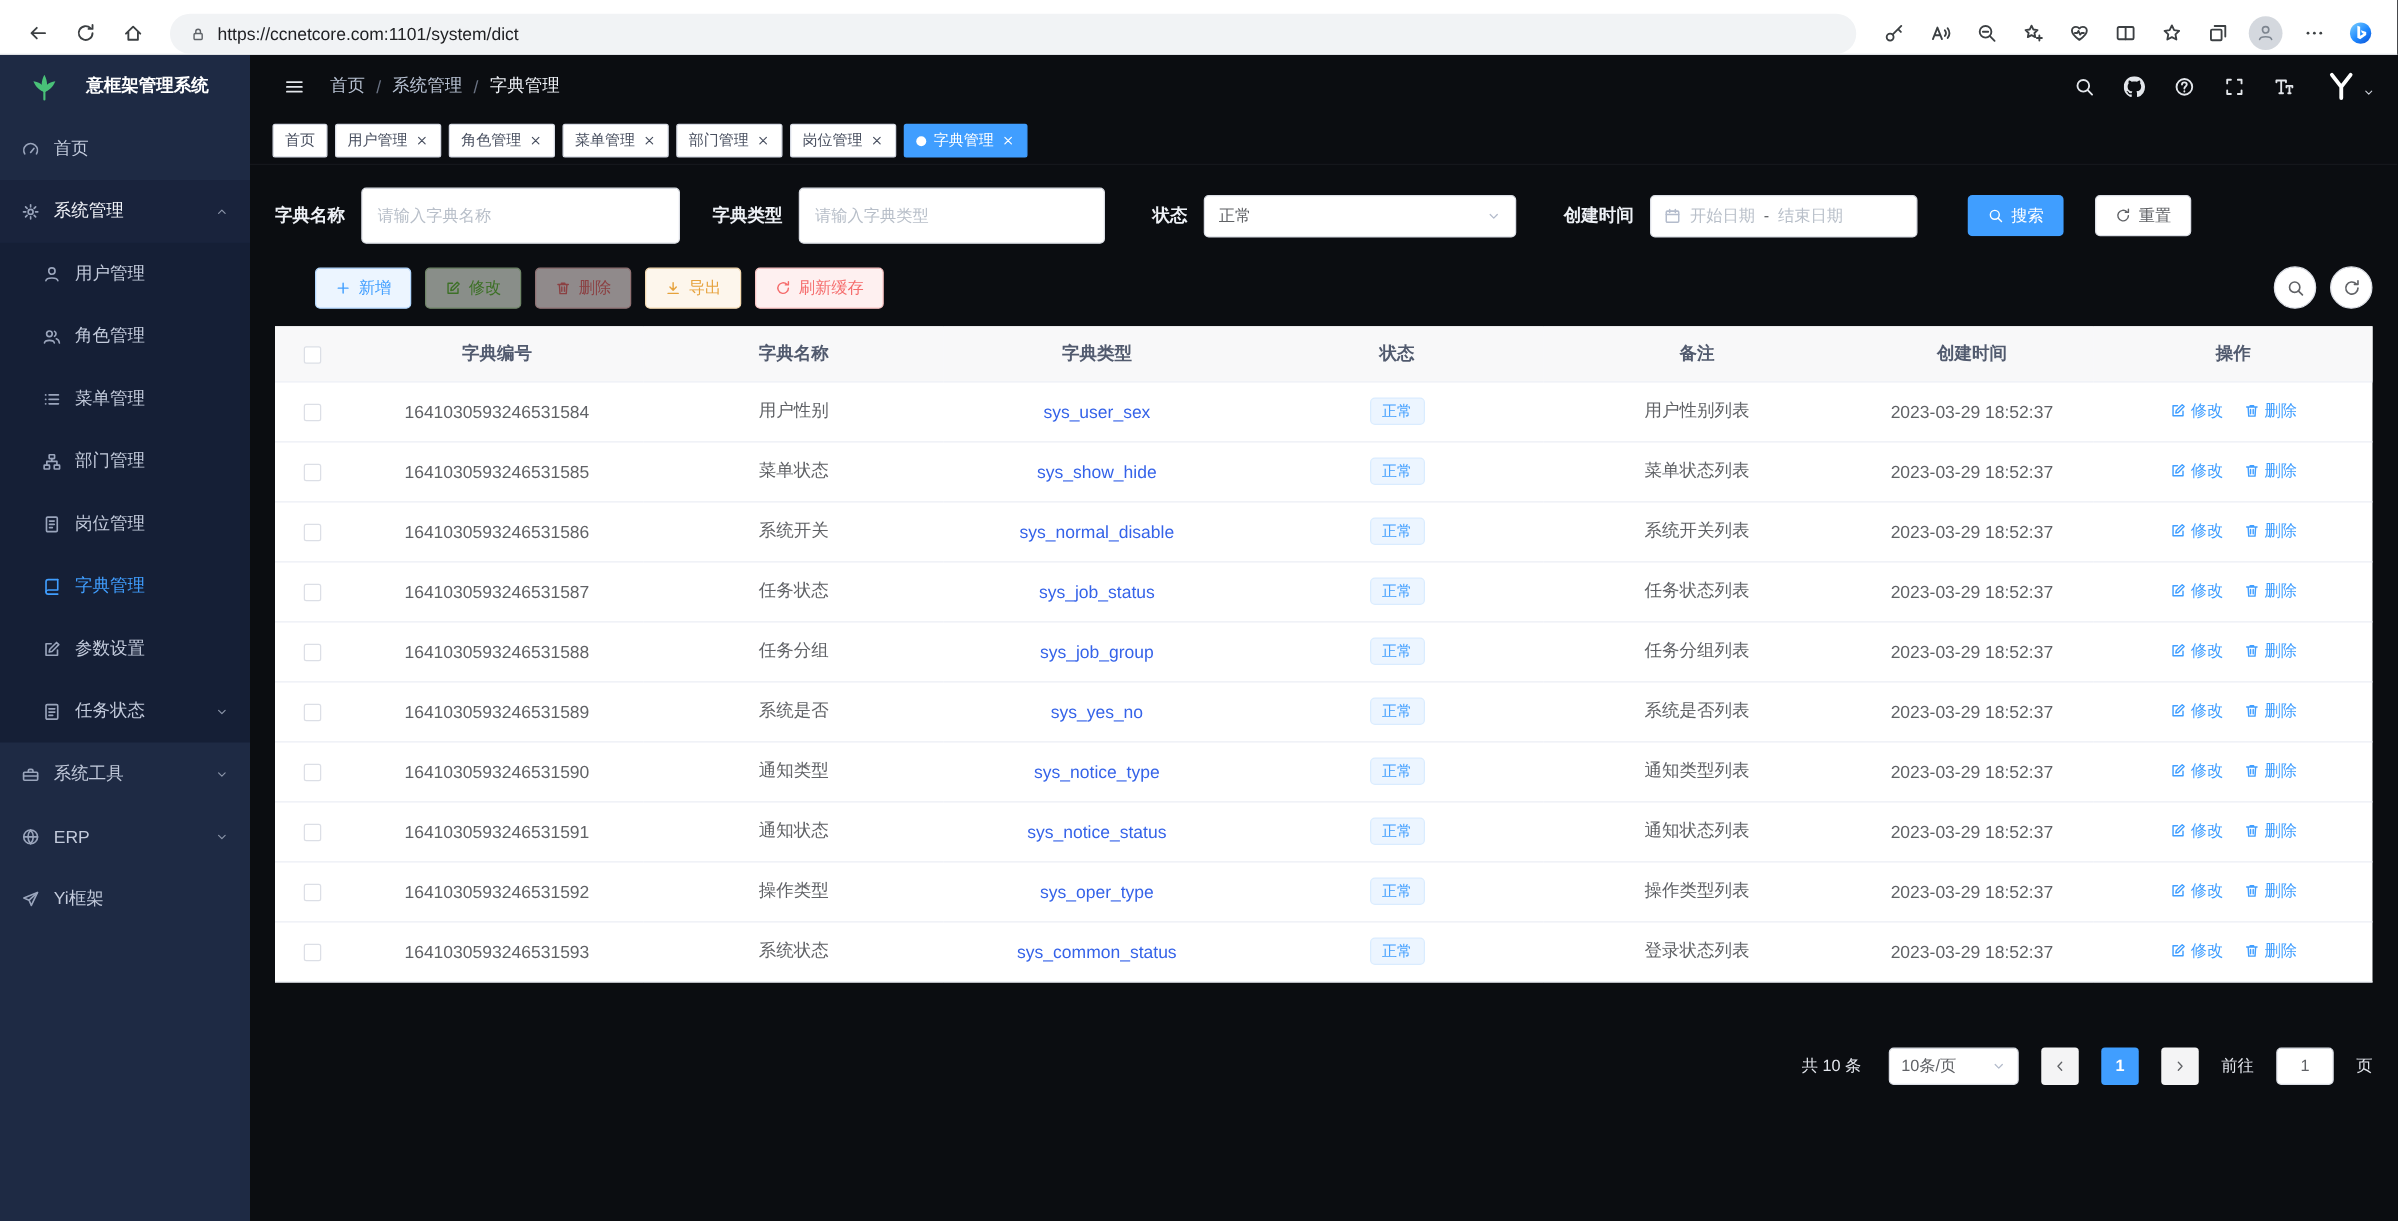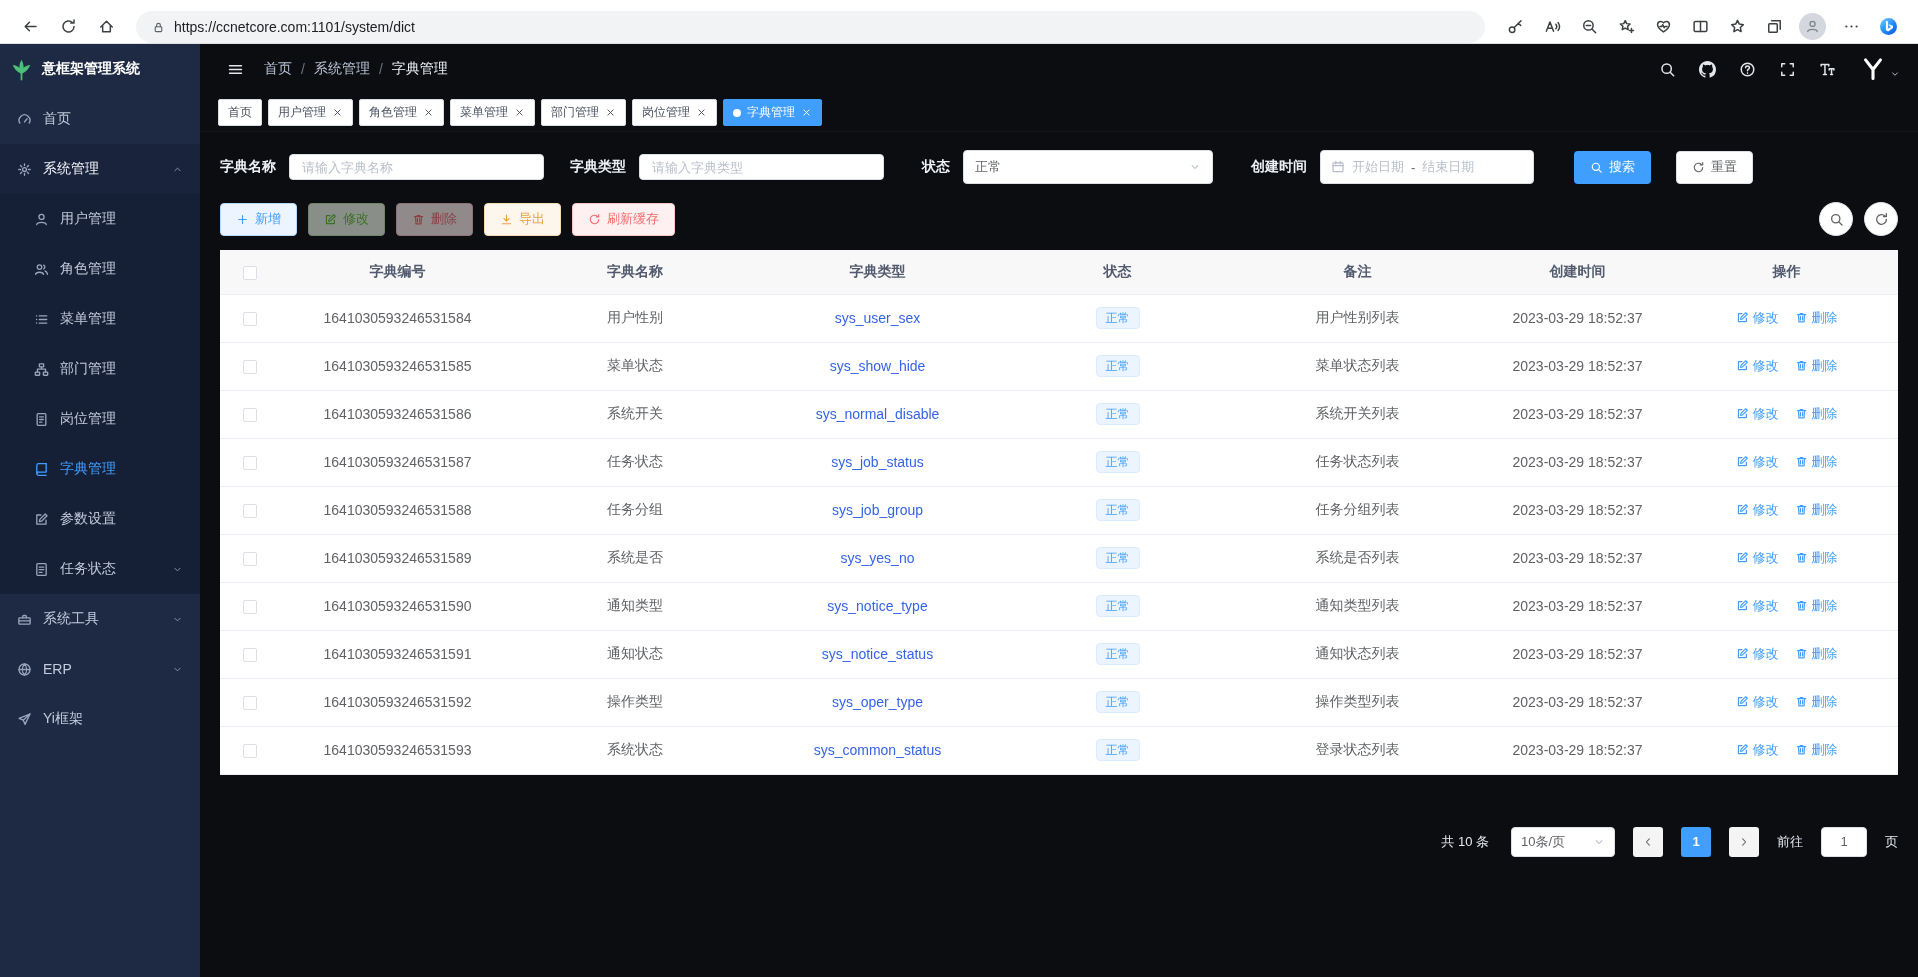--- a/index.html
+++ b/index.html
@@ -22,21 +22,21 @@
   .url-text{ font-size:14px; color:#202124; white-space:nowrap; }
   .chrome-right{ display:flex; align-items:center; gap:1px; }
   .avatar{ width:27px; height:27px; border-radius:50%; background:#d4d8de; display:flex; align-items:center; justify-content:center; margin:0 6px; cursor:pointer; }
   .avatar .icon{ width:15px; height:15px; color:#7d858f; }
   .bing-icon{ width:25px; height:25px; border-radius:50%; background:linear-gradient(140deg,#7ad0ff 0%,#1e88ff 55%,#0c50d4 100%); color:#fff; display:flex; align-items:center; justify-content:center; }
   .bing-icon svg{ width:15px; height:15px; }
 
   
   .app{ display:flex; height:933px; }
   .sidebar{ width:200px; flex:none; background:var(--sidebar-bg,#1e2a44); color:#c3cbdc; overflow:hidden; }
-  .logo{ height:50px; display:flex; align-items:center; gap:9px; padding:0 10px; }
+  .logo{ height:50px; display:flex; align-items:center; gap:22px; padding:0 24px; }
   .logo .icon{ width:23px; height:23px; color:var(--brand-green,#49c178); }
   .logo-text{ color:#ffffff; font-size:14px; font-weight:bold; white-space:nowrap; }
   .menu-item{ height:50px; display:flex; align-items:center; padding:0 17px; font-size:14px; cursor:pointer; white-space:nowrap; }
   .menu-item .icon{ width:15px; height:15px; margin-right:11px; color:#9aa5bc; }
   .menu-item .label{ flex:1; overflow:hidden; }
   .menu-item .icon.arrow{ width:11px; height:11px; margin:0 0 0 auto; color:#8a94a8; }
   .menu-item.open{ background:#19233c; color:#f2f4f9; }
   .submenu{ background:var(--sidebar-sub-bg,#151f36); }
   .submenu .menu-item{ padding-left:34px; }
   .menu-item.active{ color:var(--accent,#409eff); }
@@ -62,42 +62,42 @@
   .tag{ height:27px; display:inline-flex; align-items:center; gap:6px; padding:0 9px; background:#ffffff; border:1px solid #d8dce5; color:#495060; font-size:12px; border-radius:2px; cursor:pointer; white-space:nowrap; }
   .tag.active{ background:var(--accent,#409eff); border-color:var(--accent,#409eff); color:#fff; }
   .tag .dot{ width:8px; height:8px; border-radius:50%; background:#fff; }
   .tag .icon.tag-close{ width:11px; height:11px; }
 
   
   .content{ flex:1; padding:18px 20px 0; overflow:hidden; }
 
   .filters{ display:flex; align-items:center; margin-bottom:18px; }
   .f-label{ color:#eef1f6; font-weight:bold; font-size:14px; margin-right:13px; white-space:nowrap; }
-  .f-input{ height:26px; border:1px solid #dcdfe6; border-radius:4px; background:#fff; padding:0 12px; font-size:13px; color:#0c4a6e; outline:none; }
+  .f-input{ height:45px; border:1px solid #dcdfe6; border-radius:4px; background:#fff; padding:0 12px; font-size:13px; color:#0c4a6e; outline:none; }
   .f-input::placeholder{ color:#b8bfc9; }
   .name-input{ width:255px; margin-right:26px; }
   .type-input{ width:245px; margin-right:38px; }
   .select{ width:250px; height:34px; background:#fff; border:1px solid #dcdfe6; border-radius:4px; display:flex; align-items:center; padding:0 11px; color:#606266; font-size:13px; margin-right:38px; cursor:pointer; }
   .select .chev{ width:12px; height:12px; color:#b4bccc; margin-left:auto; }
   .date-range{ width:214px; height:34px; background:#fff; border:1px solid #dcdfe6; border-radius:4px; display:flex; align-items:center; gap:7px; padding:0 10px; font-size:13px; color:#b8bfc9; margin-right:40px; cursor:pointer; }
   .date-range .cal{ width:14px; height:14px; color:#b4bccc; }
   .date-range .sep{ color:#606266; }
 
   .btn{ height:33px; border-radius:4px; font-size:13px; display:inline-flex; align-items:center; gap:6px; padding:0 15px; border:1px solid transparent; white-space:nowrap; }
   .btn .icon{ width:13px; height:13px; }
   .btn.solid-primary{ background:var(--accent,#409eff); color:#fff; margin-right:25px; }
   .btn.default{ background:#fff; border-color:#dcdfe6; color:#606266; }
   .btn.plain.primary{ background:#ecf5ff; border-color:#b3d8ff; color:var(--accent,#409eff); }
   .btn.plain.success{ background:#f0f9eb; border-color:#c2e7b0; color:var(--success,#67c23a); }
   .btn.plain.danger{ background:#fef0f0; border-color:#fbc4c4; color:var(--danger,#f56c6c); }
   .btn.plain.warning{ background:#fdf6ec; border-color:#f5dab1; color:var(--warning,#e6a23c); }
   .btn.disabled{ opacity:.55; cursor:not-allowed; }
 
   .toolbar{ display:flex; align-items:center; margin-bottom:14px; }
-  .toolbar-buttons{ display:flex; align-items:center; gap:11px; }
+  .toolbar-buttons{ display:flex; align-items:center; gap:11px;margin-left:32px; }
   .toolbar-right{ margin-left:auto; display:flex; gap:11px; }
   .circle-btn{ width:34px; height:34px; border-radius:50%; background:#fff; border:1px solid #dcdfe6; color:#606266; display:flex; align-items:center; justify-content:center; }
   .circle-btn .icon{ width:15px; height:15px; }
 
   .table-wrap{ background:#fff; }
   table{ width:100%; border-collapse:collapse; table-layout:fixed; }
   thead th{ background:#f8f8f9; color:#515a6e; font-weight:bold; font-size:14px; height:44px; text-align:center; border-bottom:1px solid #ebeef5; }
   tbody td{ height:48px; text-align:center; border-bottom:1px solid #ebeef5; font-size:14px; color:#606266; overflow:hidden; white-space:nowrap; }
   .checkbox{ display:inline-block; width:14px; height:14px; border:1px solid #dcdfe6; border-radius:2px; background:#fff; vertical-align:middle; cursor:pointer; }
   .type-link{ color:var(--link,#3563e9); cursor:pointer; text-decoration:none; }

